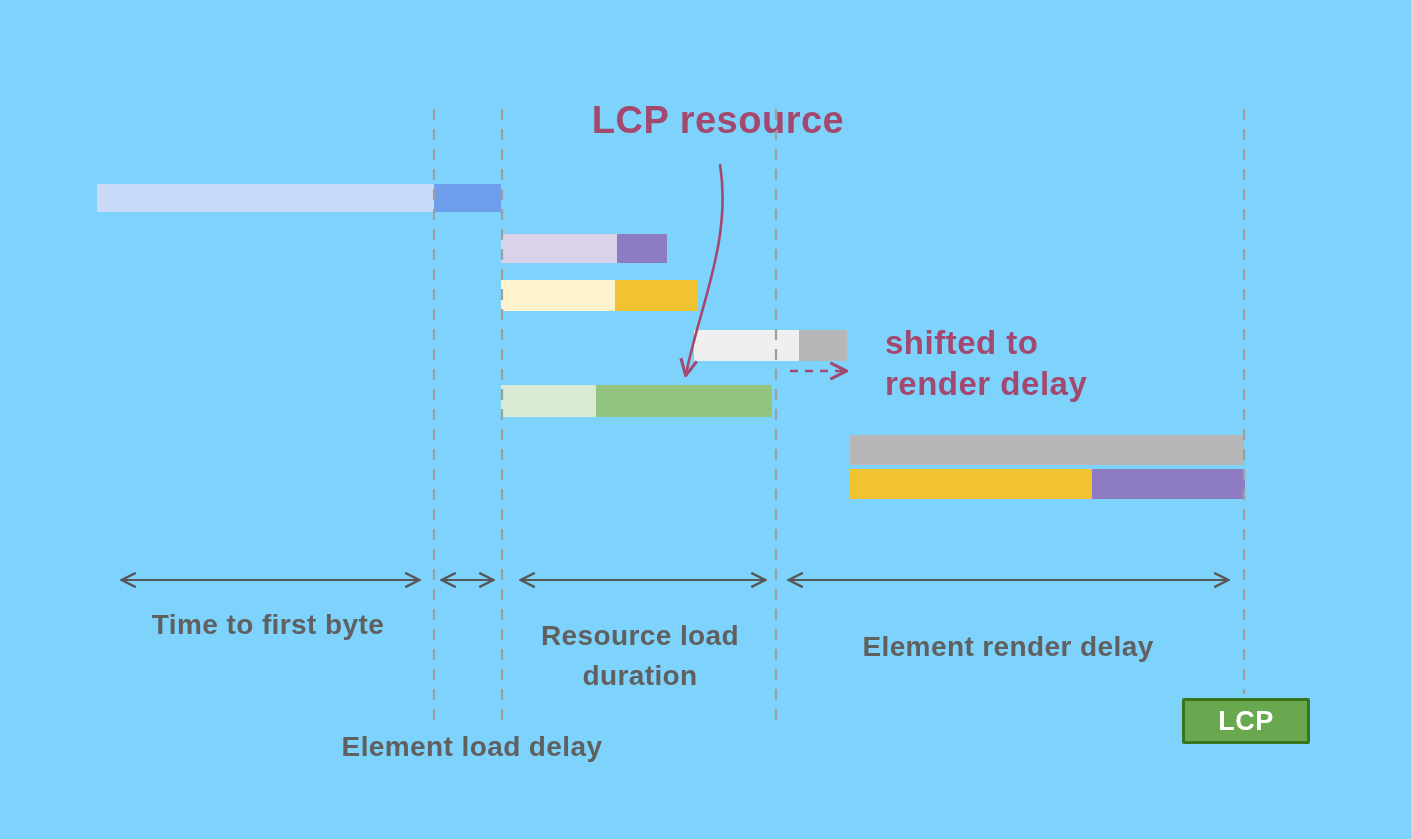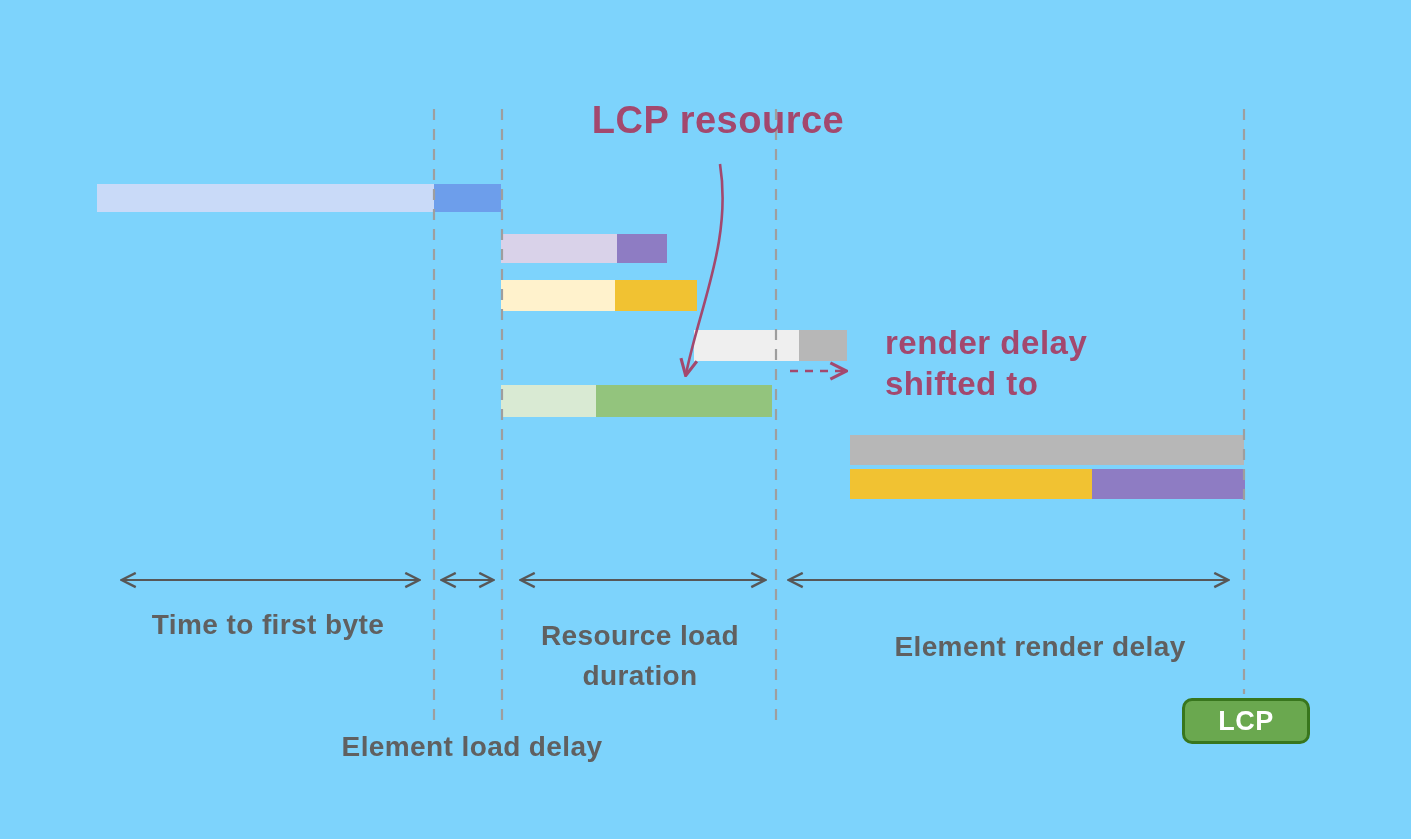--- a/index.html
+++ b/index.html
@@ -53,30 +53,30 @@
     font-weight: bold;
     font-size: 28px;
     z-index: 4;
     white-space: nowrap;
     transform: translateX(-50%);
     text-align: center;
     letter-spacing: 0.4px;
   }
   .ttfb { left: 268px; top: 609px; }
   .dur  { left: 640px; top: 616px; line-height: 40px; }
-  .erd  { left: 1008px; top: 631px; margin-left: 32px; }
+  .erd  { left: 1008px; top: 631px; }
   .rld  { left: 472px; top: 731px; }
   .badge {
     position: absolute;
     left: 1182px; top: 698px;
     width: 128px; height: 46px;
     box-sizing: border-box;
     background: var(--badge-fill, #6aa84f);
     border: 3px solid var(--badge-border, #38761d);
-    border-radius: 10px;
+    border-radius: 2px;
     color: var(--badge-text, #ffffff);
     font-size: 27px;
     font-weight: bold;
     display: flex;
     align-items: center;
     justify-content: center;
     z-index: 5;
     letter-spacing: 0.5px;
   }
 </style>
@@ -120,22 +120,22 @@
         <line x1="522" y1="580" x2="764" y2="580" class="measure" marker-start="url(#ah-gray)" marker-end="url(#ah-gray)"></line>
         <line x1="790" y1="580" x2="1227" y2="580" class="measure" marker-start="url(#ah-gray)" marker-end="url(#ah-gray)"></line>
         <line x1="790" y1="371" x2="845" y2="371" class="shift-arrow" marker-end="url(#ah-magenta)"></line>
         <path d="M 720 164 C 732 240 700 305 686 374" class="curve" marker-end="url(#ah-magenta)"></path>
       </g>
   </svg>
 
   <div class="ann lcp-res">LCP resource</div>
 
   <div class="ann shifted">
+    <div>shifted to</div>
     <div>render delay</div>
-    <div>shifted to</div>
   </div>
 
   <div class="lbl ttfb">Time to first byte</div>
 
   <div class="lbl dur">
     <div>Resource load</div>
     <div>duration</div>
   </div>
 
   <div class="lbl erd">Element render delay</div>

